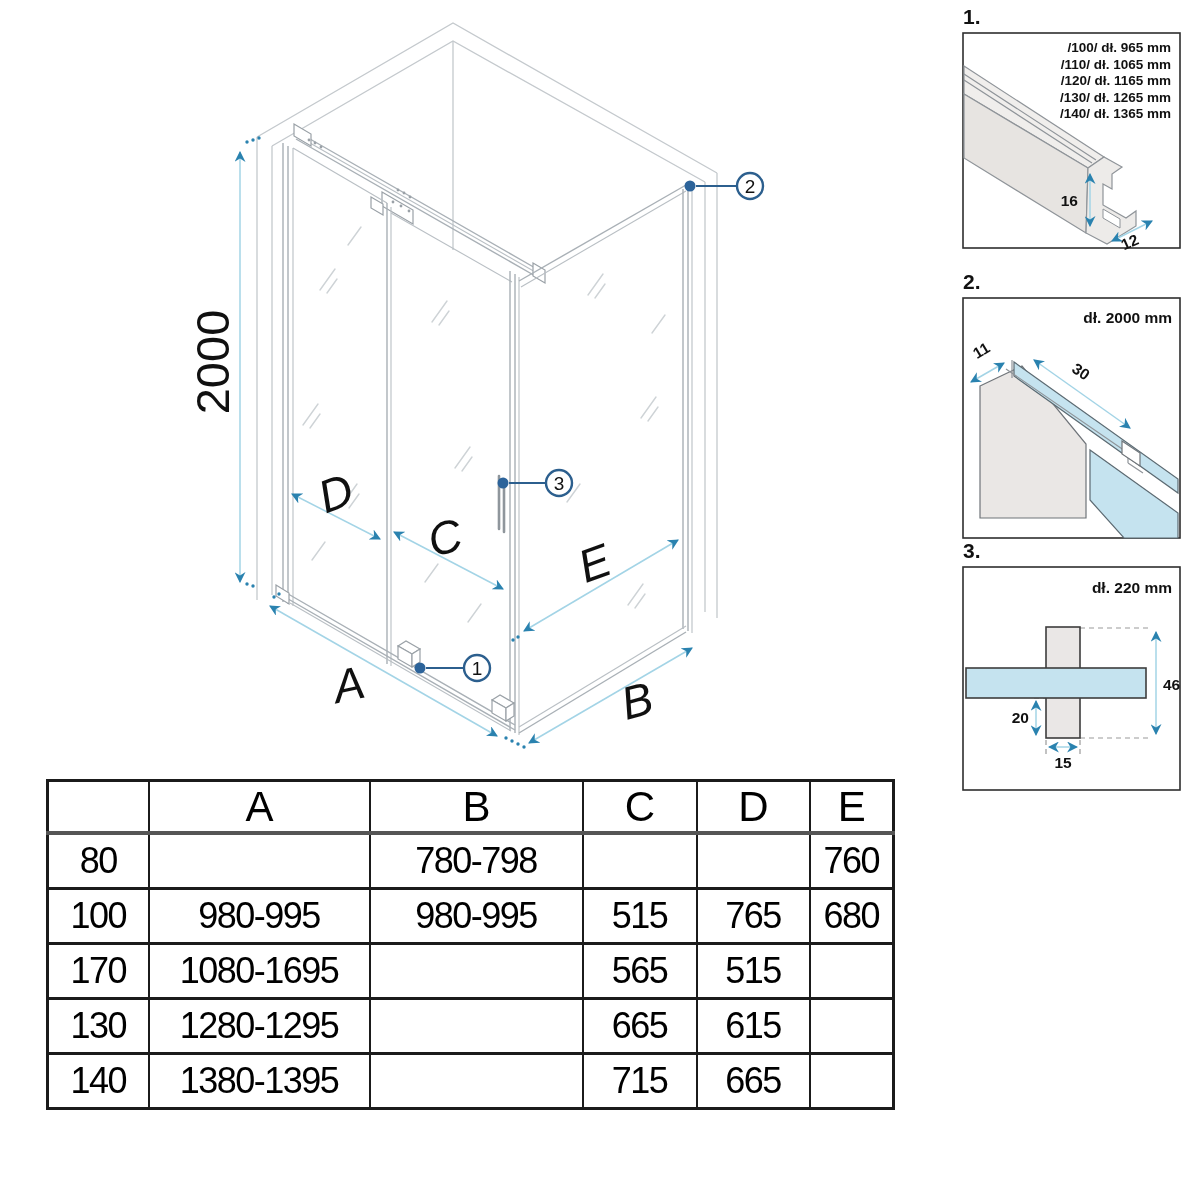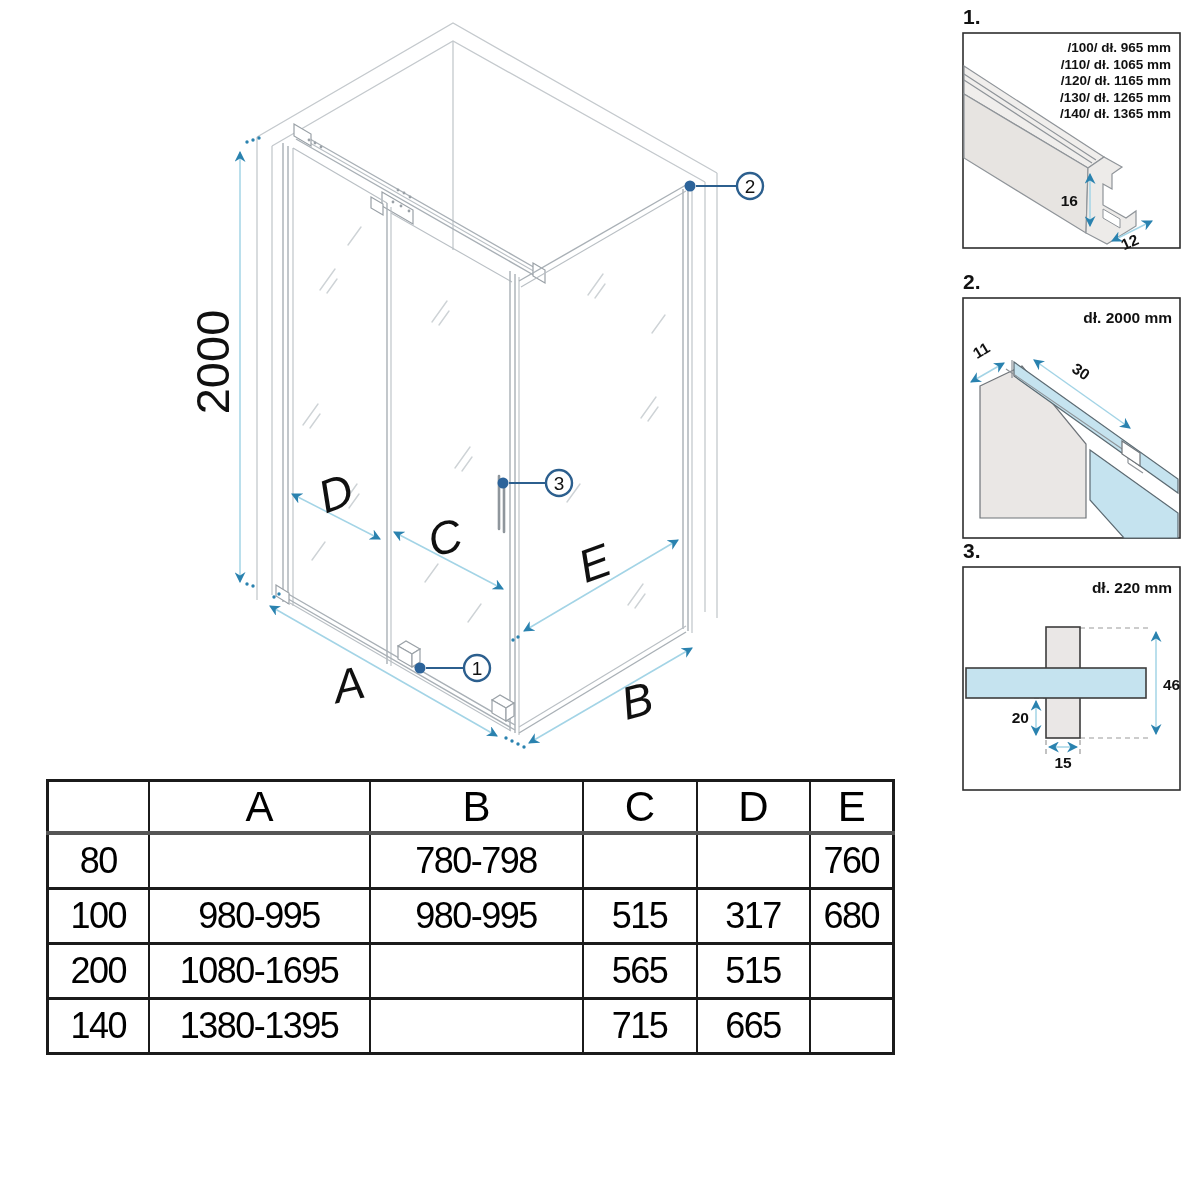--- a/index.html
+++ b/index.html
@@ -300,29 +300,37 @@
         <td>780-798</td>
         <td></td>
         <td></td>
         <td>760</td>
       </tr>
       <tr>
         <td>100</td>
         <td>980-995</td>
         <td>980-995</td>
         <td>515</td>
-        <td>317</td>
+        <td>765</td>
         <td>680</td>
       </tr>
       <tr>
-        <td>200</td>
+        <td>170</td>
         <td>1080-1695</td>
         <td></td>
         <td>565</td>
         <td>515</td>
+        <td></td>
+      </tr>
+      <tr>
+        <td>130</td>
+        <td>1280-1295</td>
+        <td></td>
+        <td>665</td>
+        <td>615</td>
         <td></td>
       </tr>
       <tr>
         <td>140</td>
         <td>1380-1395</td>
         <td></td>
         <td>715</td>
         <td>665</td>
         <td></td>
       </tr>

